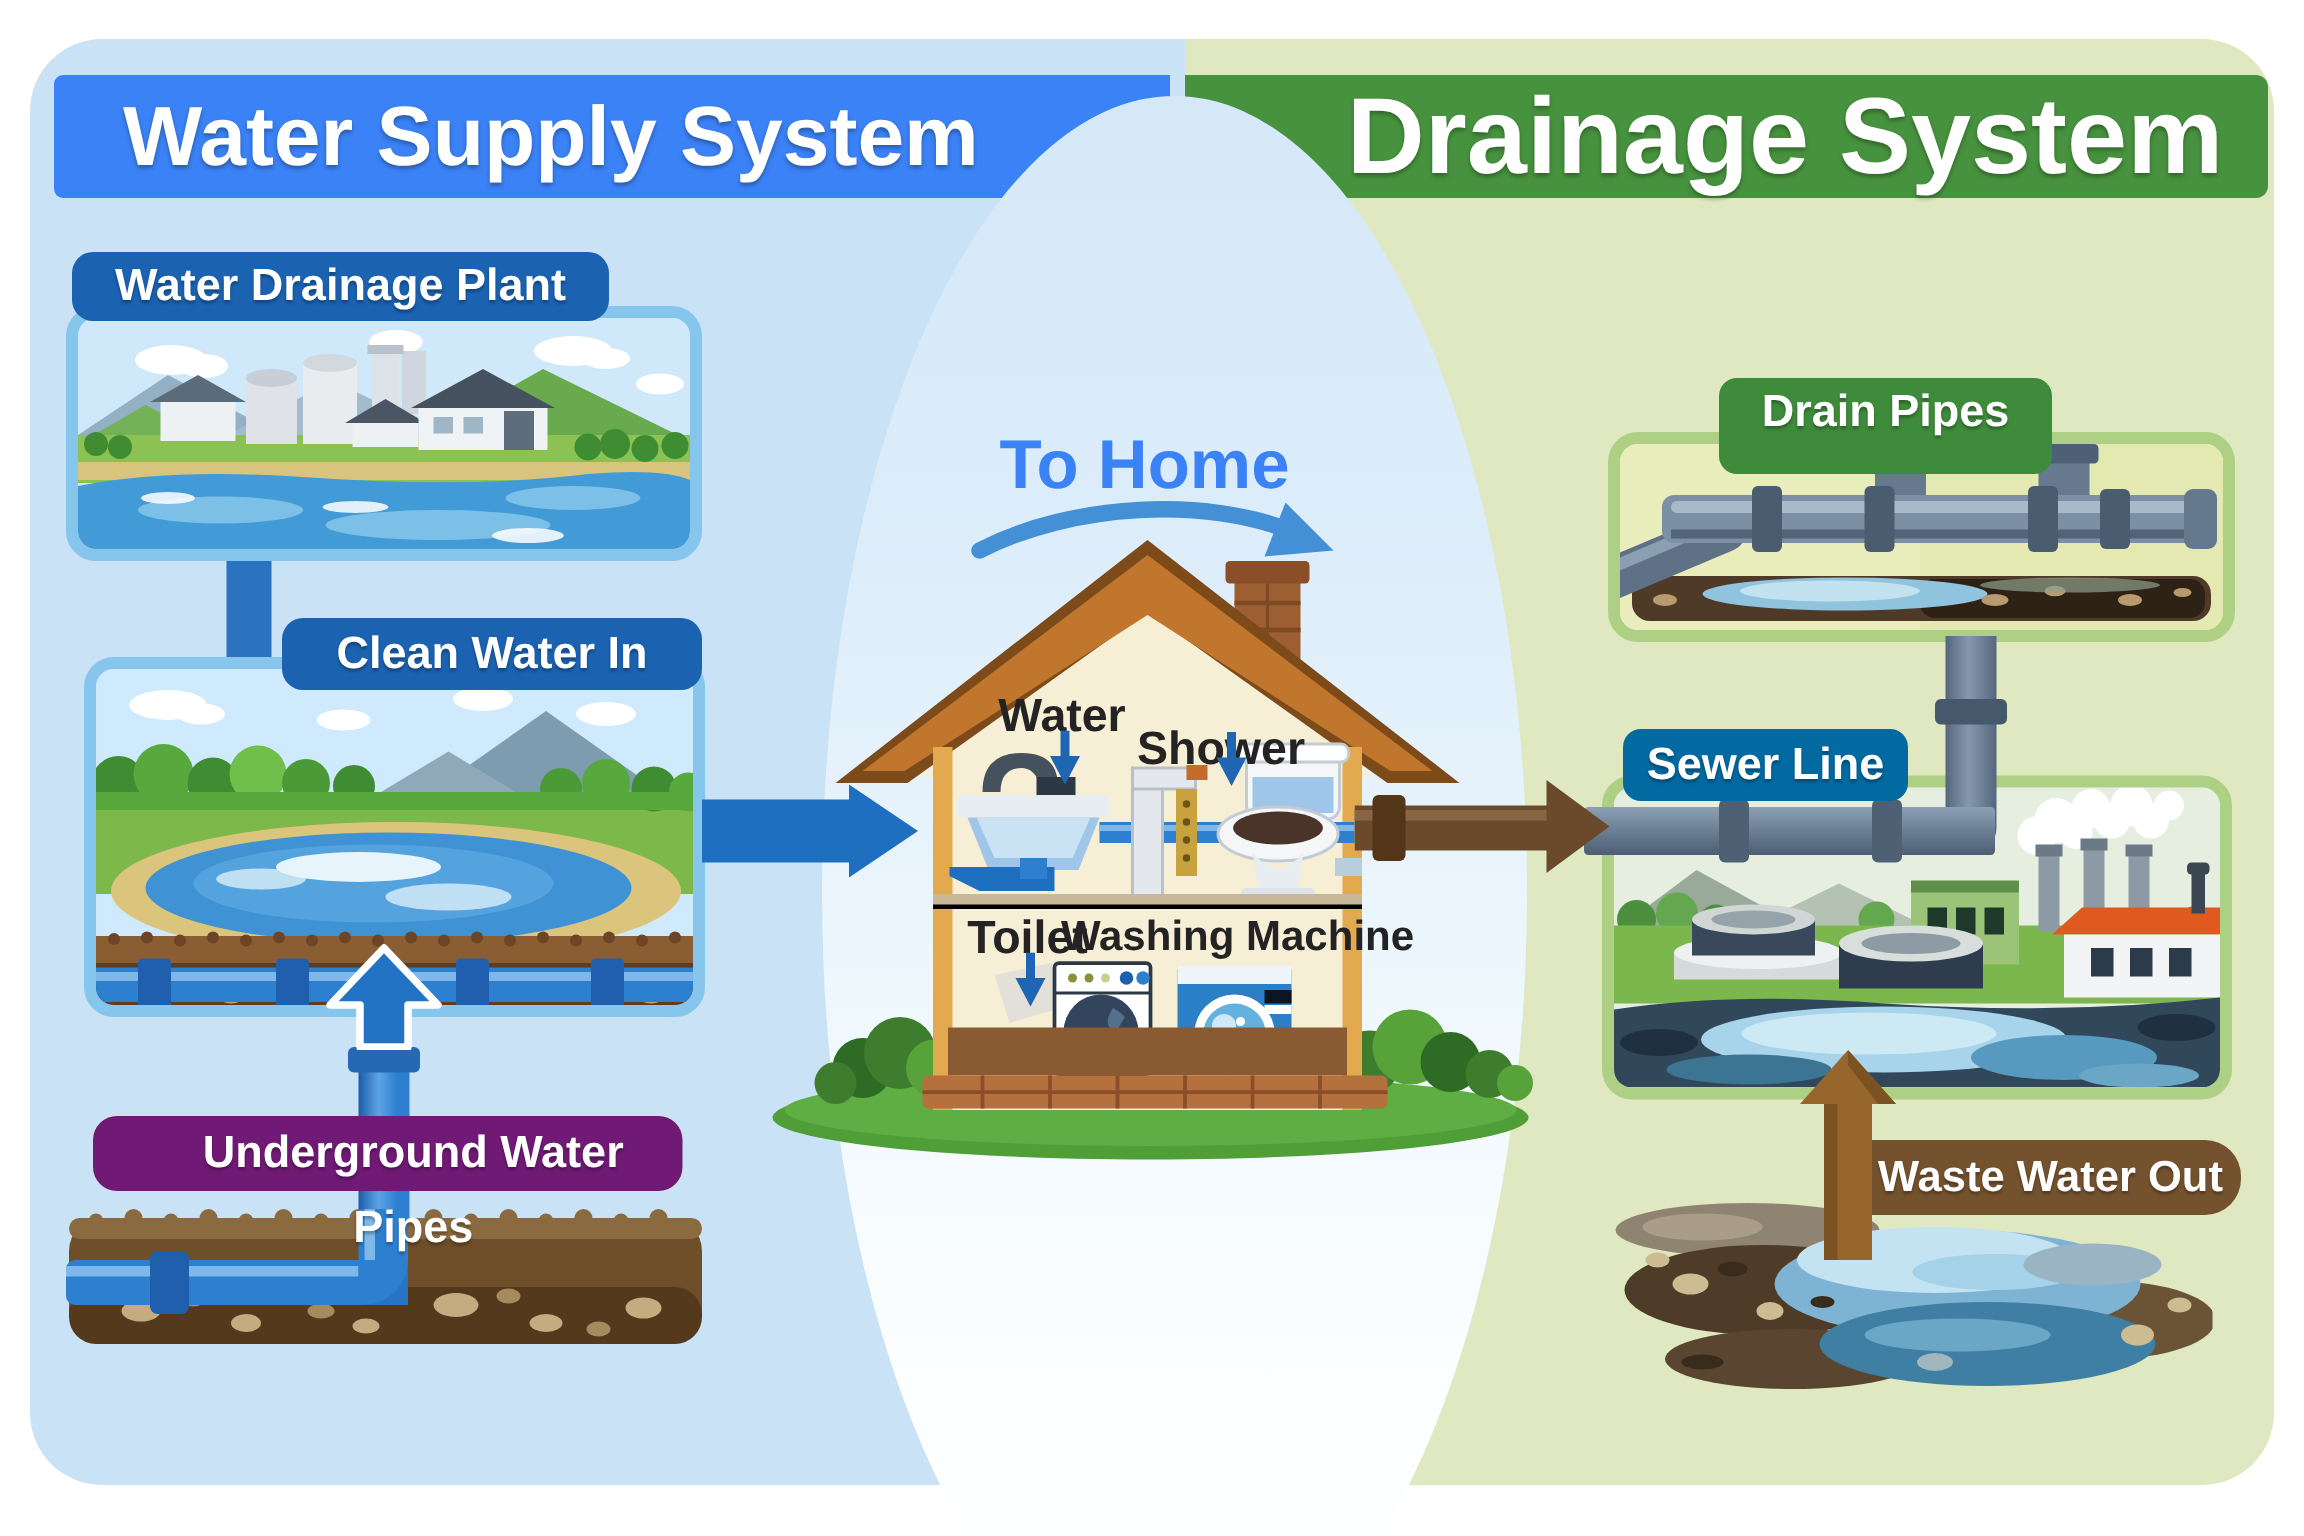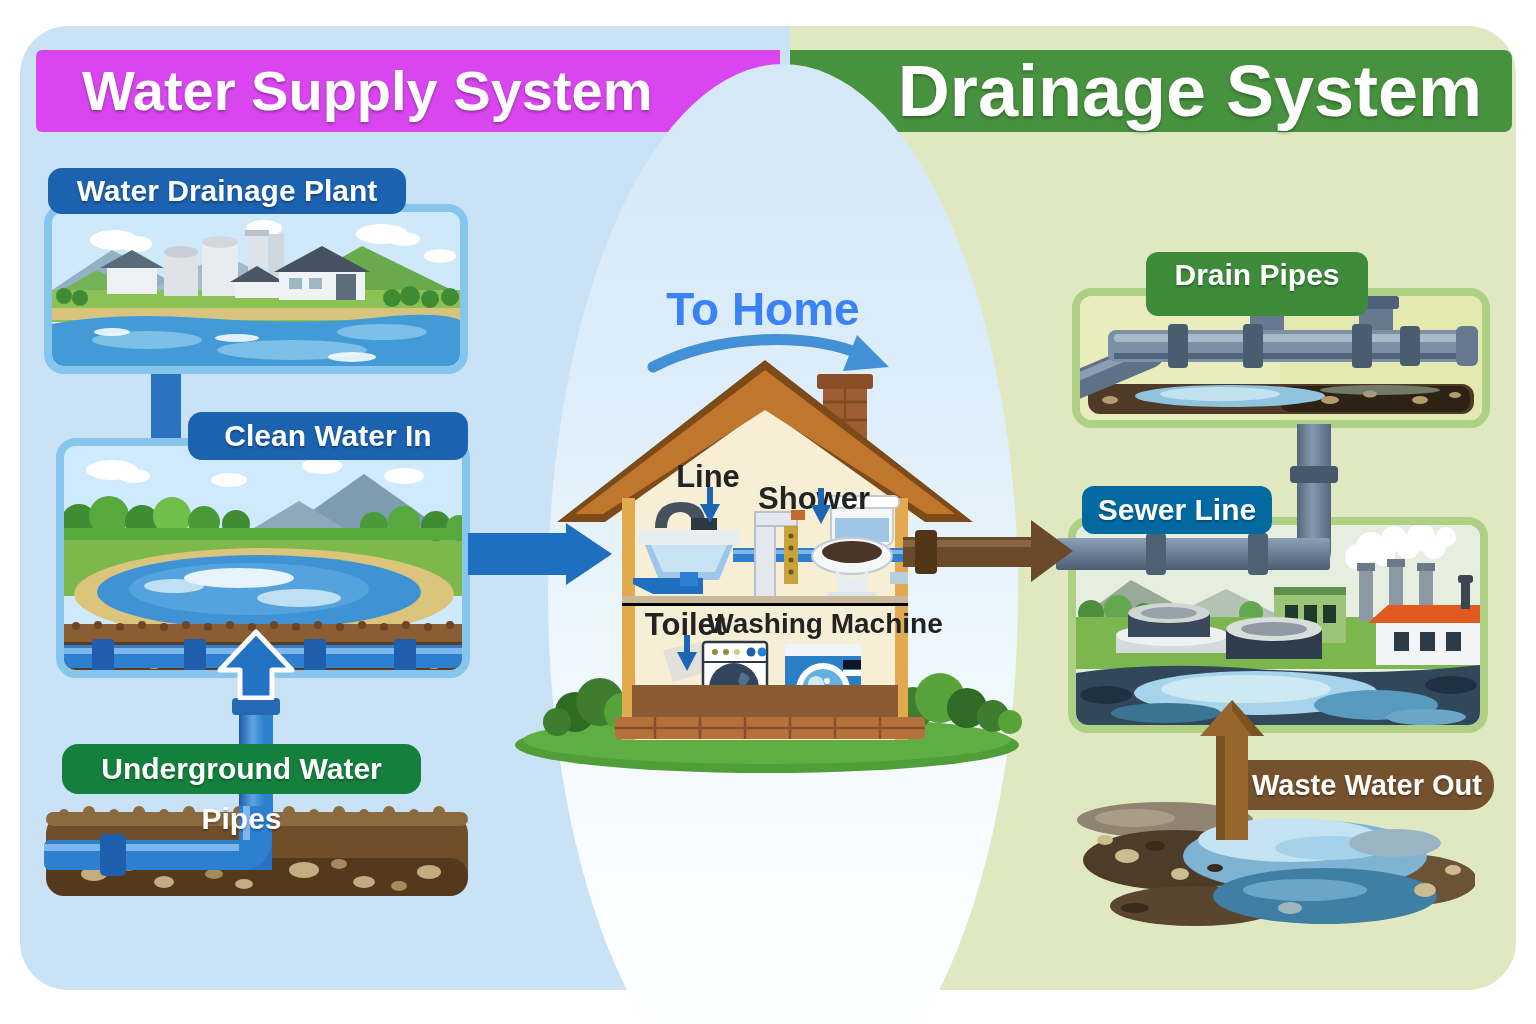--- a/index.html
+++ b/index.html
@@ -12,21 +12,21 @@
   svg{display:block;}
 </style>
 </head>
 <body>
 
 <div id="stage">
 
   <div class="abs" style="left:20px;top:26px;width:770px;height:964px;background:#c9e2f6;border-radius:48px 0 0 48px;z-index:0;"></div>
   <div class="abs" style="left:790px;top:26px;width:726px;height:964px;background:#dfe8c0;border-radius:0 48px 48px 0;z-index:0;"></div>
 
-  <div class="abs hlabel" style="left:36px;top:50px;width:744px;height:82px;background:#d946ef;border-radius:6px 0 0 6px;z-index:1;
+  <div class="abs hlabel" style="left:36px;top:50px;width:744px;height:82px;background:#3b82f6;border-radius:6px 0 0 6px;z-index:1;
               font-size:56px;line-height:82px;padding-left:46px;box-sizing:border-box;">
     <span>Water Supply System</span>
   </div>
   <div class="abs hlabel" style="left:790px;top:50px;width:722px;height:82px;background:#47923e;border-radius:0 8px 8px 0;z-index:1;
               font-size:72px;line-height:82px;text-align:center;padding-left:78px;box-sizing:border-box;">
     <span>Drainage System</span>
   </div>
 
   <div class="abs" style="left:548px;top:64px;width:470px;height:1060px;border-radius:50%;z-index:2;
               background:linear-gradient(180deg,#d5e8f8 0%,#ddedfa 30%,#eff8fd 58%,#fdfeff 82%);"></div>
@@ -181,22 +181,22 @@
 
   <svg class="abs" style="left:214px;top:628px;z-index:5;" width="84" height="72" viewBox="0 0 84 72">
     <path d="M42,4 L78,42 L58,42 L58,70 L26,70 L26,42 L6,42 Z" fill="#2273c4" stroke="#ffffff" stroke-width="5" stroke-linejoin="round"></path>
   </svg>
 
   <svg class="abs" style="left:468px;top:523px;z-index:5;" width="144" height="62" viewBox="0 0 144 62">
     <rect x="0" y="10" width="100" height="42" fill="#1f6fc0"></rect>
     <polygon points="98,0 144,31 98,62" fill="#1f6fc0"></polygon>
   </svg>
 
-  <div class="abs pill" style="left:62px;top:744px;width:359px;height:50px;background:#15803d;border-radius:16px;z-index:6;
-              font-size:30px;line-height:50px;">
+  <div class="abs pill" style="left:62px;top:744px;width:359px;height:50px;background:#701a75;border-radius:16px;z-index:6;
+              font-size:30px;line-height:50px;padding-left:34px;">
     <span>Underground Water Pipes</span>
   </div>
   <svg class="abs" style="left:44px;top:806px;z-index:4;" width="426" height="92" viewBox="0 0 426 92">
     <rect x="2" y="6" width="422" height="84" rx="22" fill="#6f4e2a"></rect>
     <rect x="2" y="6" width="422" height="14" rx="7" fill="#8a6a3e"></rect>
     <g fill="#8a6a3e">
       <circle cx="20" cy="8" r="5"></circle>
         <circle cx="45" cy="6" r="6"></circle>
         <circle cx="70" cy="8" r="5"></circle>
         <circle cx="95" cy="6" r="6"></circle>
@@ -353,21 +353,21 @@
         <line x1="195" y1="377" x2="195" y2="399"></line>
       <line x1="240" y1="377" x2="240" y2="399"></line>
         <line x1="285" y1="377" x2="285" y2="399"></line>
       <line x1="330" y1="377" x2="330" y2="399"></line>
         <line x1="375" y1="377" x2="375" y2="399"></line>
       <line x1="110" y1="388" x2="420" y2="388"></line>
     </g>
   </svg>
 
   <div class="abs" style="left:640px;top:459px;width:136px;text-align:center;font-size:31px;color:#232323;z-index:7;">
-    <span>Line</span>
+    <span>Water</span>
   </div>
   <div class="abs" style="left:746px;top:459px;width:136px;text-align:center;font-size:31px;color:#232323;z-index:7;margin-top:22px;">
     <span>Shower</span>
   </div>
   <div class="abs" style="left:617px;top:607px;width:136px;text-align:center;font-size:31px;color:#232323;z-index:7;">
     <span>Toilet</span>
   </div>
   <div class="abs" style="left:705px;top:608px;width:240px;text-align:center;font-size:28px;color:#232323;z-index:7;">
     <span>Washing Machine</span>
   </div>

